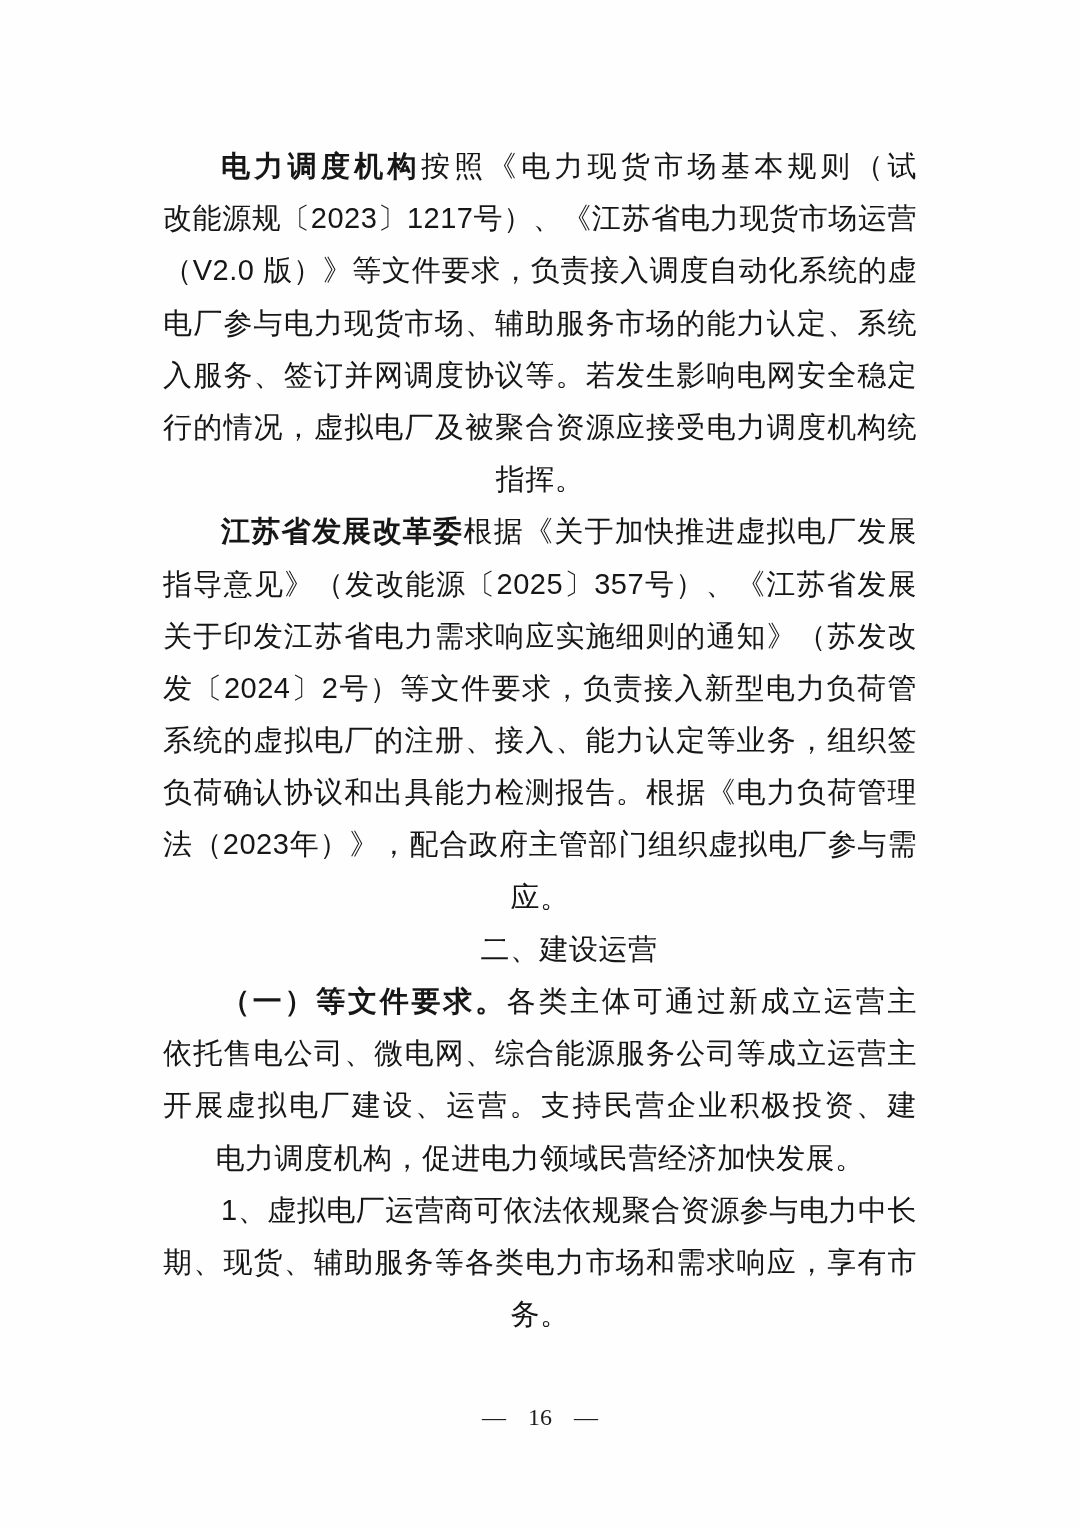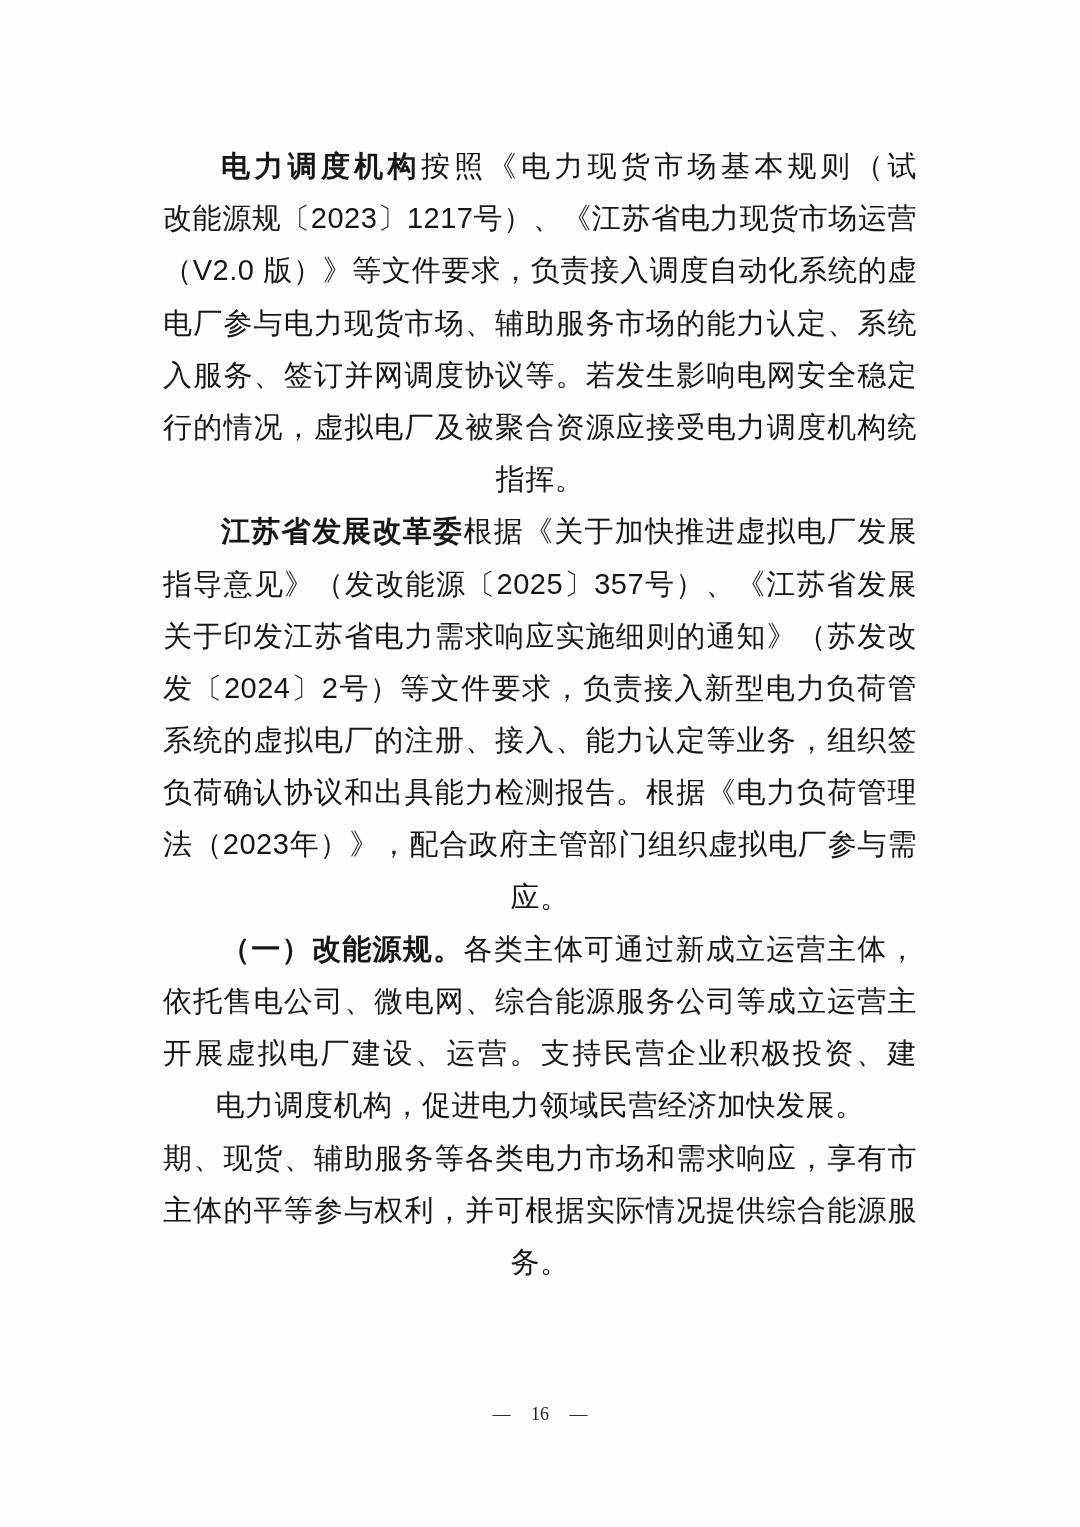--- a/index.html
+++ b/index.html
@@ -48,21 +48,21 @@
   .bold {
     font-weight: bold;
   }
   .footer {
     position: absolute;
     left: 0;
     top: 1404px;
     width: 1080px;
     text-align: center;
     font-family: "Liberation Serif", serif;
-    font-size: 18px;
+    font-size: 24px;
     color: #1e1e1e;
     word-spacing: 16px;
   }
 </style>
 </head>
 <body>
 
 <div class="page">
   <div class="text-block">
       <div class="line justify indent"><span class="bold">电力调度机构</span><span>按照《电力现货市场基本规则（试行）》（发</span></div>
@@ -73,22 +73,23 @@
       <div class="line justify"><span>行的情况，虚拟电厂及被聚合资源应接受电力调度机构统一</span></div>
       <div class="line"><span>指挥。</span></div>
       <div class="line justify indent"><span class="bold">江苏省发展改革委</span><span>根据《关于加快推进虚拟电厂发展的</span></div>
       <div class="line justify"><span>指导意见》（发改能源〔2025〕357号）、《江苏省发展改革委</span></div>
       <div class="line justify"><span>关于印发江苏省电力需求响应实施细则的通知》（苏发改规</span></div>
       <div class="line justify"><span>发〔2024〕2号）等文件要求，负责接入新型电力负荷管理</span></div>
       <div class="line justify"><span>系统的虚拟电厂的注册、接入、能力认定等业务，组织签订</span></div>
       <div class="line justify"><span>负荷确认协议和出具能力检测报告。根据《电力负荷管理办</span></div>
       <div class="line justify"><span>法（2023年）》，配合政府主管部门组织虚拟电厂参与需求响</span></div>
       <div class="line"><span>应。</span></div>
-      <div class="line justify indent"><span class="bold">（一）改能源规。</span><span>各类主体可通过新成立运营主体，或</span></div>
+      <div class="line indent"><span>二、建设运营</span></div>
+      <div class="line justify indent"><span class="bold">（一）等文件要求。</span><span>各类主体可通过新成立运营主体，或</span></div>
       <div class="line justify"><span>依托售电公司、微电网、综合能源服务公司等成立运营主体</span></div>
       <div class="line justify"><span>开展虚拟电厂建设、运营。支持民营企业积极投资、建设、</span></div>
       <div class="line"><span>电力调度机构，促进电力领域民营经济加快发展。</span></div>
+      <div class="line justify indent"><span>1、虚拟电厂运营商可依法依规聚合资源参与电力中长</span></div>
       <div class="line justify"><span>期、现货、辅助服务等各类电力市场和需求响应，享有市场</span></div>
-      <div class="line justify"><span>主体的平等参与权利，并可根据实际情况提供综合能源服</span></div>
       <div class="line"><span>务。</span></div>
     </div>
   <div class="footer">— 16 —</div>
 </div>
 
 </body></html>

